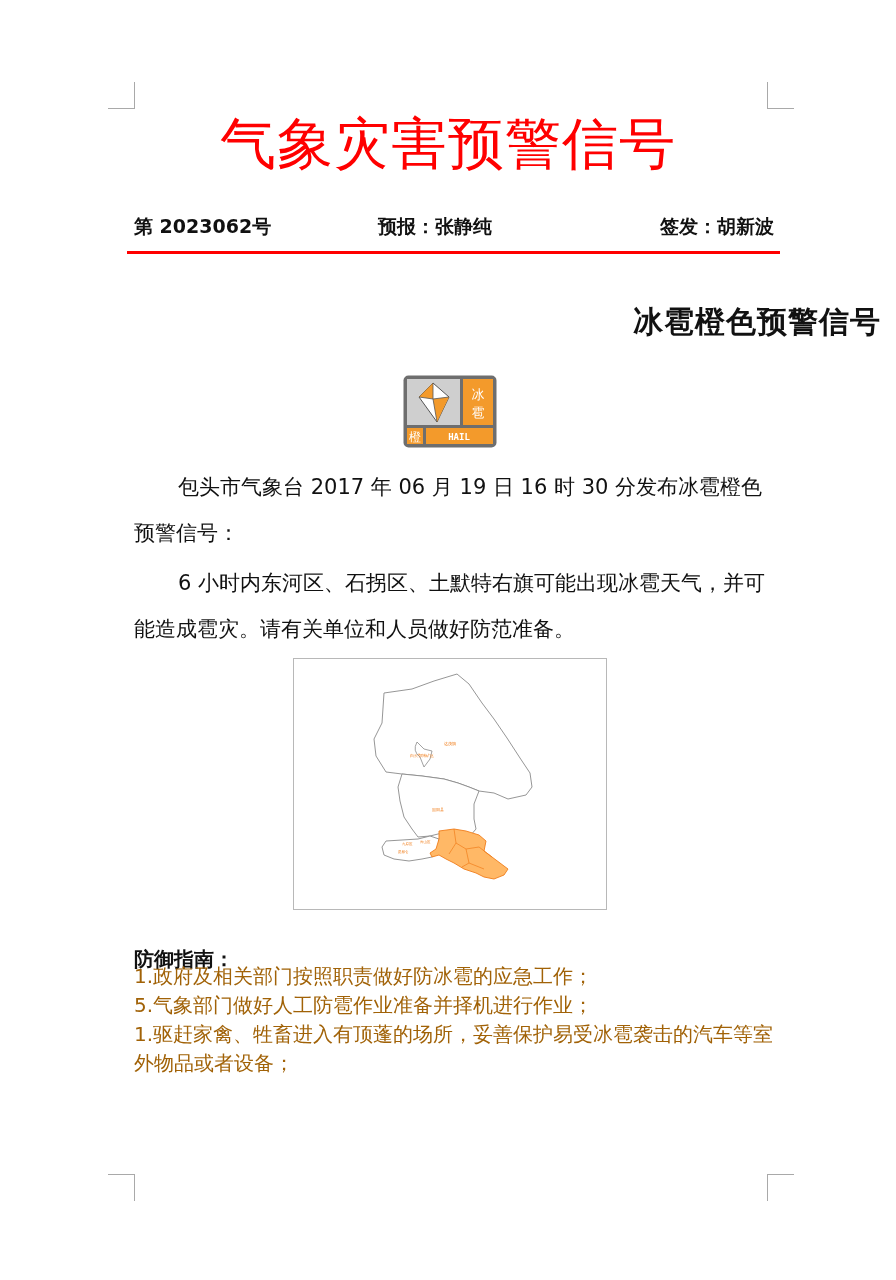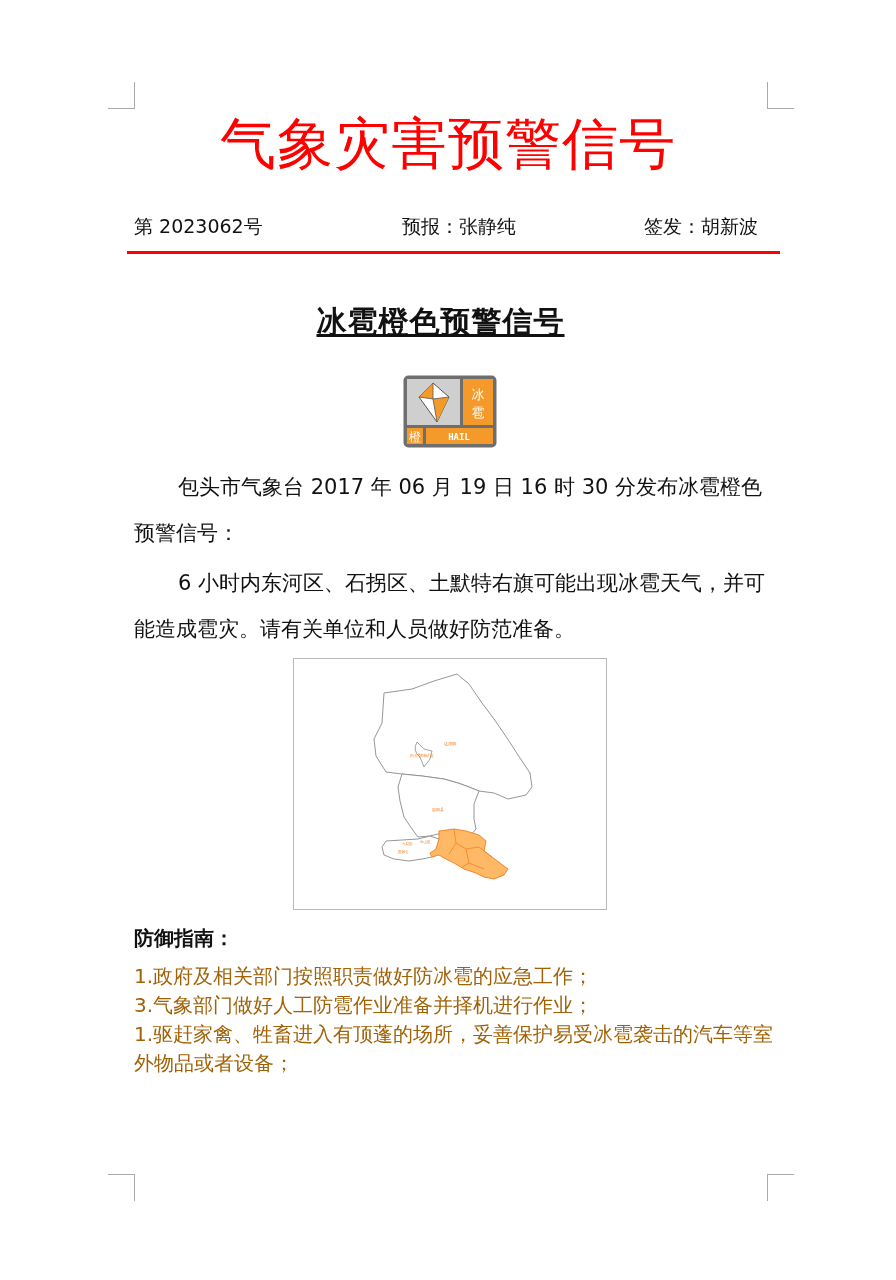--- a/index.html
+++ b/index.html
@@ -9,41 +9,41 @@
   .crop-tl { left:108px; top:82px; width:26px; height:26px; border-right-width:1px; border-bottom-width:1px; }
   .crop-tr { left:767px; top:82px; width:26px; height:26px; border-left-width:1px; border-bottom-width:1px; }
   .crop-bl { left:108px; top:1174px; width:26px; height:26px; border-right-width:1px; border-top-width:1px; }
   .crop-br { left:767px; top:1174px; width:26px; height:26px; border-left-width:1px; border-top-width:1px; }
 
   .doc-title { position:absolute; left:0; right:0; top:108px; text-align:center;
                font-family:"DejaVu Serif", "Liberation Serif", serif;
                font-size:56px; color:#ff0000; letter-spacing:1px; line-height:72px; }
 
   .meta-row { position:absolute; left:134px; width:640px; top:214px; height:28px;
-              font-size:19px; font-weight:normal; color:#111; }
+              font-size:19px; font-weight:bold; color:#111; }
   .meta-row span { position:absolute; top:0; white-space:nowrap; }
   .meta-no { left:0; }
-  .meta-fc { left:268px; }
-  .meta-sign { right:16px; }
+  .meta-fc { left:244px; }
+  .meta-sign { right:0; }
   .red-rule { position:absolute; left:127px; width:653px; top:251px; height:3px; background:#ff0000; }
 
-  .sub-title { position:absolute; left:0; right:15px; top:302px; text-align:center;
-               font-size:30px; font-weight:bold; color:#111; letter-spacing:1px;text-decoration:underline; }
+  .sub-title { position:absolute; left:0; right:15px; top:302px; text-align:right;
+               font-size:30px; font-weight:bold; color:#111; letter-spacing:1px; }
 
   .signal-icon { position:absolute; left:403px; top:375px; width:94px; height:73px; }
 
   .para { position:absolute; left:134px; width:640px; font-size:21px; line-height:46px; color:#111; }
   .p1 { top:464px; text-indent:44px; }
   .p2 { top:560px; text-indent:44px; }
 
   .map-frame { position:absolute; left:293px; top:658px; width:312px; height:250px;
                border:1px solid #b8b8b8; background:#fff; }
   .map-frame svg { position:absolute; left:0; top:0; }
 
-  .guide-title { position:absolute; left:134px; top:925px; font-size:20px; font-weight:bold; }
+  .guide-title { position:absolute; left:134px; top:946px; font-size:20px; font-weight:bold; }
   .guide-list { position:absolute; left:134px; top:962px; width:640px; font-size:20px; line-height:29px; color:#a16207; }
   .guide-list div { margin:0; }
 </style>
 </head>
 <body>
 
 <div class="crop crop-tl"></div>
 <div class="crop crop-tr"></div>
 <div class="crop crop-bl"></div>
 <div class="crop crop-br"></div>
@@ -103,15 +103,15 @@
     <text x="104" y="194" font-size="3.5" fill="#f07d1a" font-family="DejaVu Sans, sans-serif">昆都仑</text>
 
     <path d="M145,172 L160,170 L172,172 L185,176 L192,182 L190,192 L198,198 L206,204 L214,210 L210,216 L200,220 L190,218 L182,214 L170,210 L160,204 L152,200 L145,196 L138,198 L136,194 L142,190 L145,180 Z" fill="#ffb866" stroke="#f07d1a" stroke-width="0.9"></path>
     <path d="M160,170 L162,184 L172,190 L185,188 M162,184 L155,195 M172,190 L175,204 L190,210 M185,188 L198,198 M175,204 L168,208" fill="none" stroke="#f07d1a" stroke-width="0.7"></path>
   </svg>
 </div>
 
 <div class="guide-title">防御指南：</div>
 <div class="guide-list">
   <div>1.政府及相关部门按照职责做好防冰雹的应急工作；</div>
-  <div>3.气象部门做好人工防雹作业准备并择机进行作业；</div>
+  <div>5.气象部门做好人工防雹作业准备并择机进行作业；</div>
   <div>1.驱赶家禽、牲畜进入有顶蓬的场所，妥善保护易受冰雹袭击的汽车等室外物品或者设备；</div>
 </div>
 
 </body></html>

